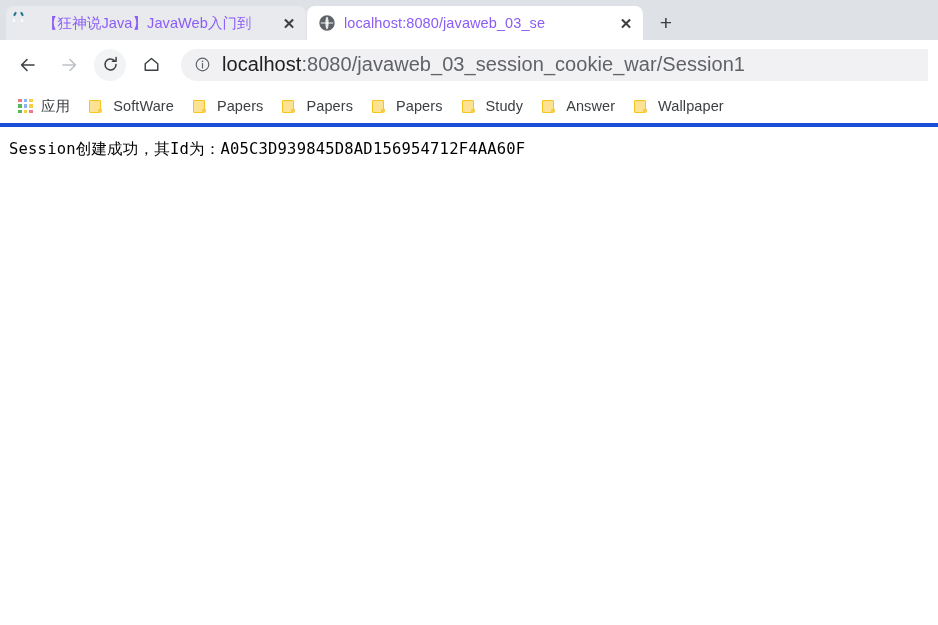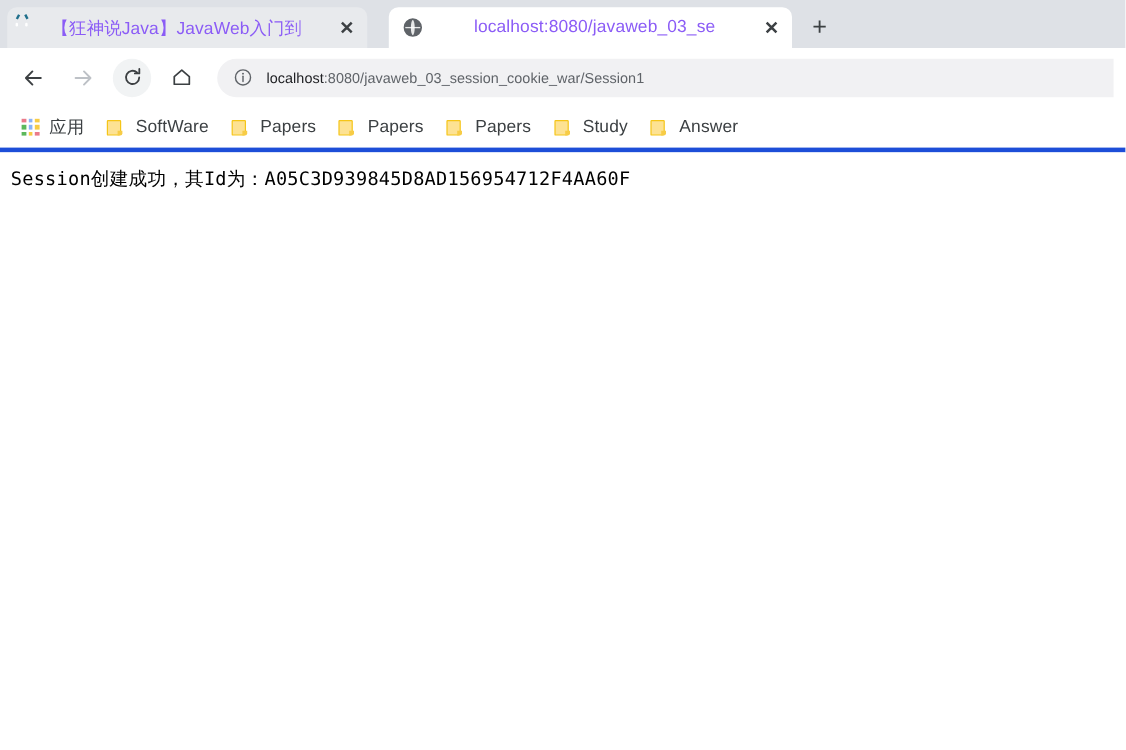--- a/index.html
+++ b/index.html
@@ -35,22 +35,21 @@
     padding: 0 8px 0 12px;
     cursor: default;
   }
   .tab.inactive {
     width: 300px;
     background: #e8eaed;
   }
   .tab.active {
     width: 336px;
     background: #ffffff;
-    margin-left: 18px;
-    text-align: center;
+    margin-left: 1px;
   }
   .tab-favicon {
     width: 16px;
     height: 16px;
     flex: 0 0 16px;
     margin-right: 9px;
     position: relative;
   }
   .tab-title {
     flex: 1 1 auto;
@@ -161,21 +160,21 @@
     overflow: hidden;
   }
   .omni-info {
     flex: 0 0 17px;
     width: 17px;
     height: 17px;
     margin-right: 11px;
     color: #5f6368;
   }
   .omni-url {
-    font-size: 12px;
+    font-size: 20px;
     color: #5f6368;
     white-space: nowrap;
     letter-spacing: 0.05px;
   }
   .omni-url .host { color: #202124; }
 
   
   .bookmarks {
     height: 38px;
     background: #ffffff;
@@ -368,17 +367,21 @@
   <div class="bm-item">
     <span class="icon-folder"></span>
     <span class="bm-label">Study</span>
   </div>
 
   <div class="bm-item">
     <span class="icon-folder"></span>
     <span class="bm-label">Answer</span>
   </div>
 
+  <div class="bm-item">
+    <span class="icon-folder"></span>
+    <span class="bm-label">Wallpaper</span>
+  </div>
 </div>
 
 <div class="page">
   <div class="page-text">Session创建成功，其Id为：A05C3D939845D8AD156954712F4AA60F</div>
 </div>
 
 </body></html>

